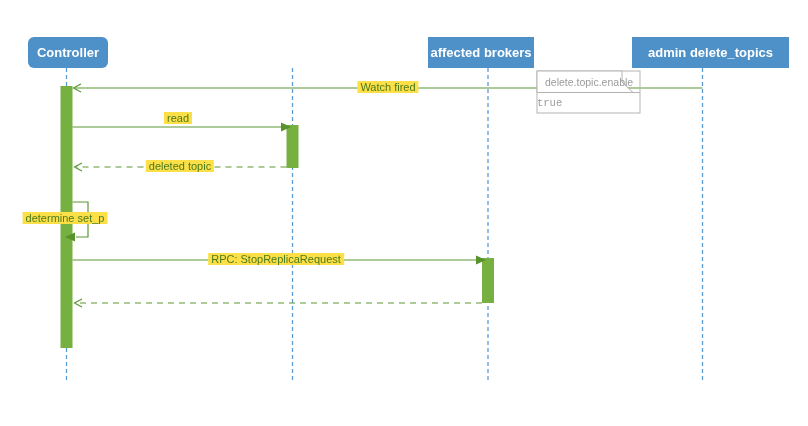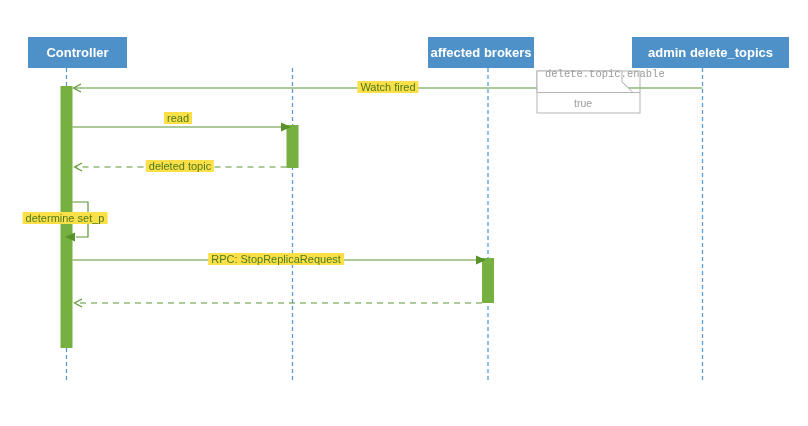--- a/index.html
+++ b/index.html
@@ -72,26 +72,26 @@
       <line x1="72.5" y1="260" x2="478" y2="260" stroke="#5d9732" stroke-width="1.2"></line>
       <polygon points="486,260 476,255.5 476,264.5" fill="#57922a"></polygon>
     </g>
 
     <g>
       <line x1="482" y1="303" x2="76" y2="303" stroke="#5d9732" stroke-width="1.2" stroke-dasharray="6,5"></line>
       <path d="M82,299 L74.5,303 L82,307" fill="none" stroke="#5d9732" stroke-width="1.2"></path>
     </g>
   </svg>
 
-  <div class="actor" style="left:28px;width:99px;">Controller</div>
+  <div class="actor" style="left:28px;width:80px;border-radius:6px;">Controller</div>
   <div class="actor" style="left:428px;width:106px;">affected brokers</div>
   <div class="actor" style="left:632px;width:157px;">admin delete_topics</div>
 
   <div class="msg-label" style="left:388px;top:81px;">Watch fired</div>
   <div class="msg-label" style="left:178px;top:112px;">read</div>
   <div class="msg-label" style="left:180px;top:160px;">deleted topic</div>
   <div class="msg-label" style="left:65px;top:212px;">determine set_p</div>
   <div class="msg-label" style="left:276px;top:253px;">RPC: StopReplicaRequest</div>
 
-  <div class="note-text" style="left:545px;top:68px;font-family:Liberation Mono, monospace;">delete.topic.enable</div>
-  <div class="note-text" style="left:574px;top:97px;">true</div>
+  <div class="note-text" style="left:545px;top:76px;">delete.topic.enable</div>
+  <div class="note-text" style="left:537px;top:97px;font-family:Liberation Mono, monospace;">true</div>
 
 </div>
 
 </body></html>

